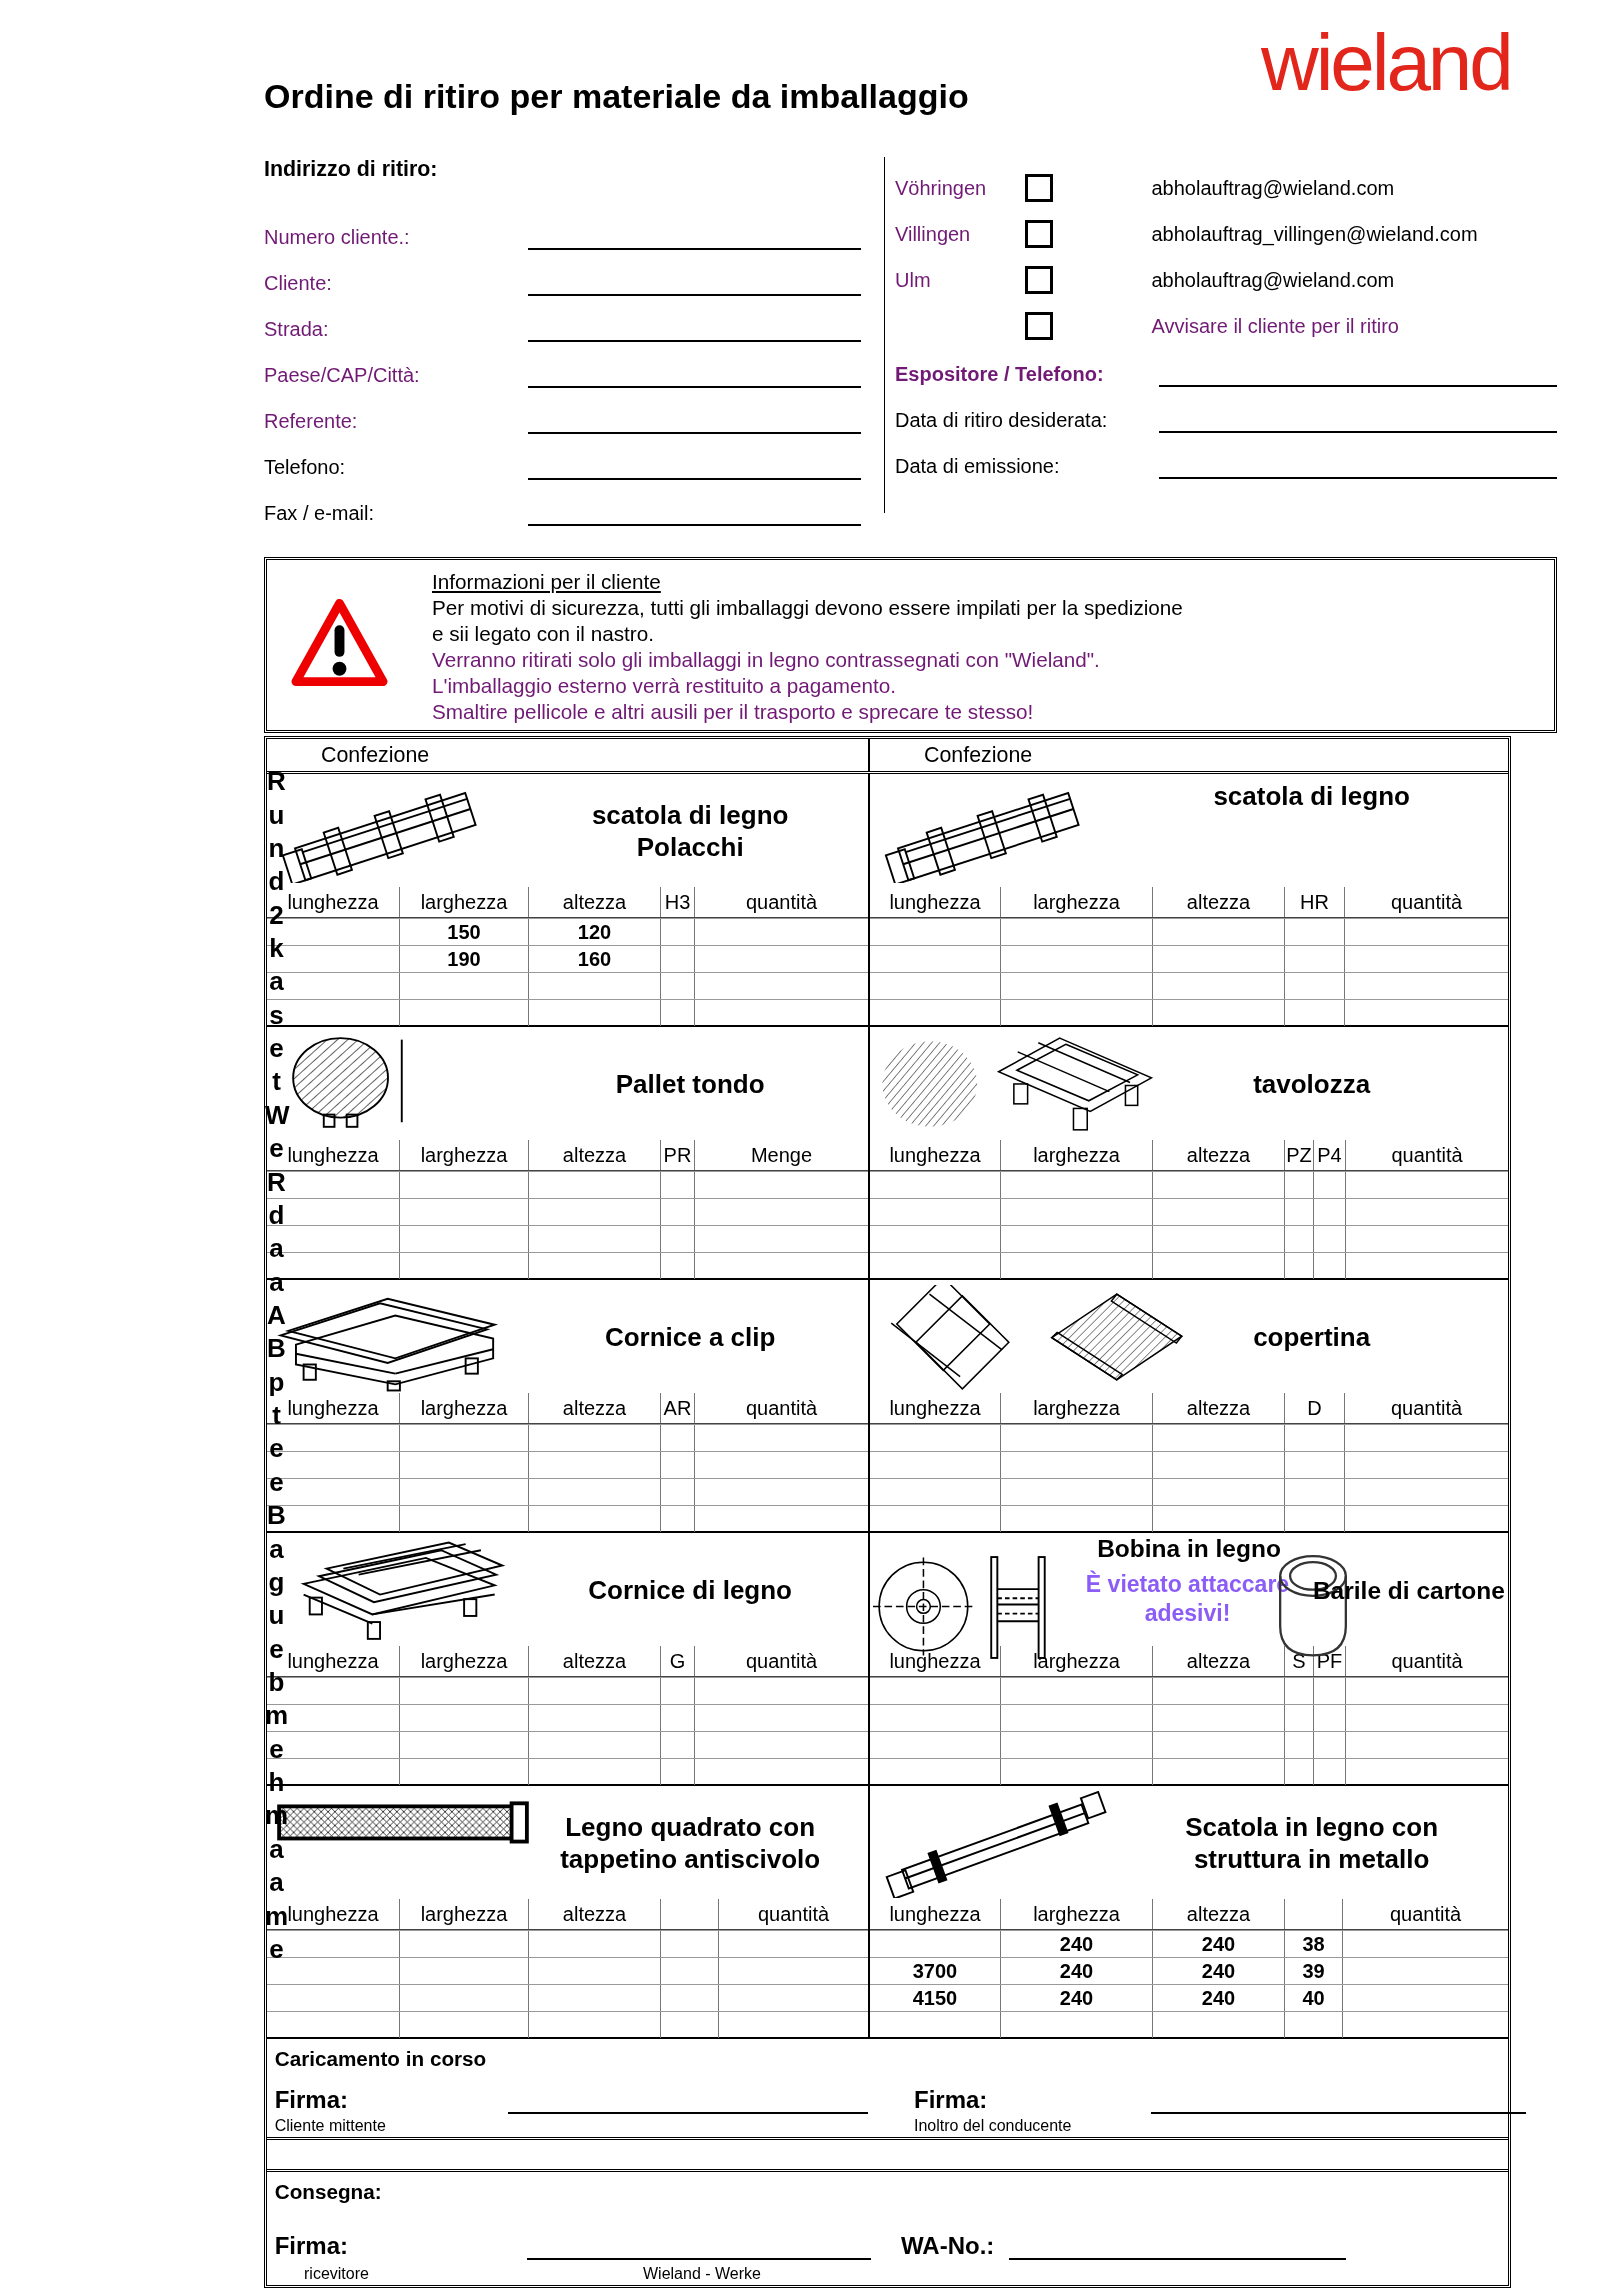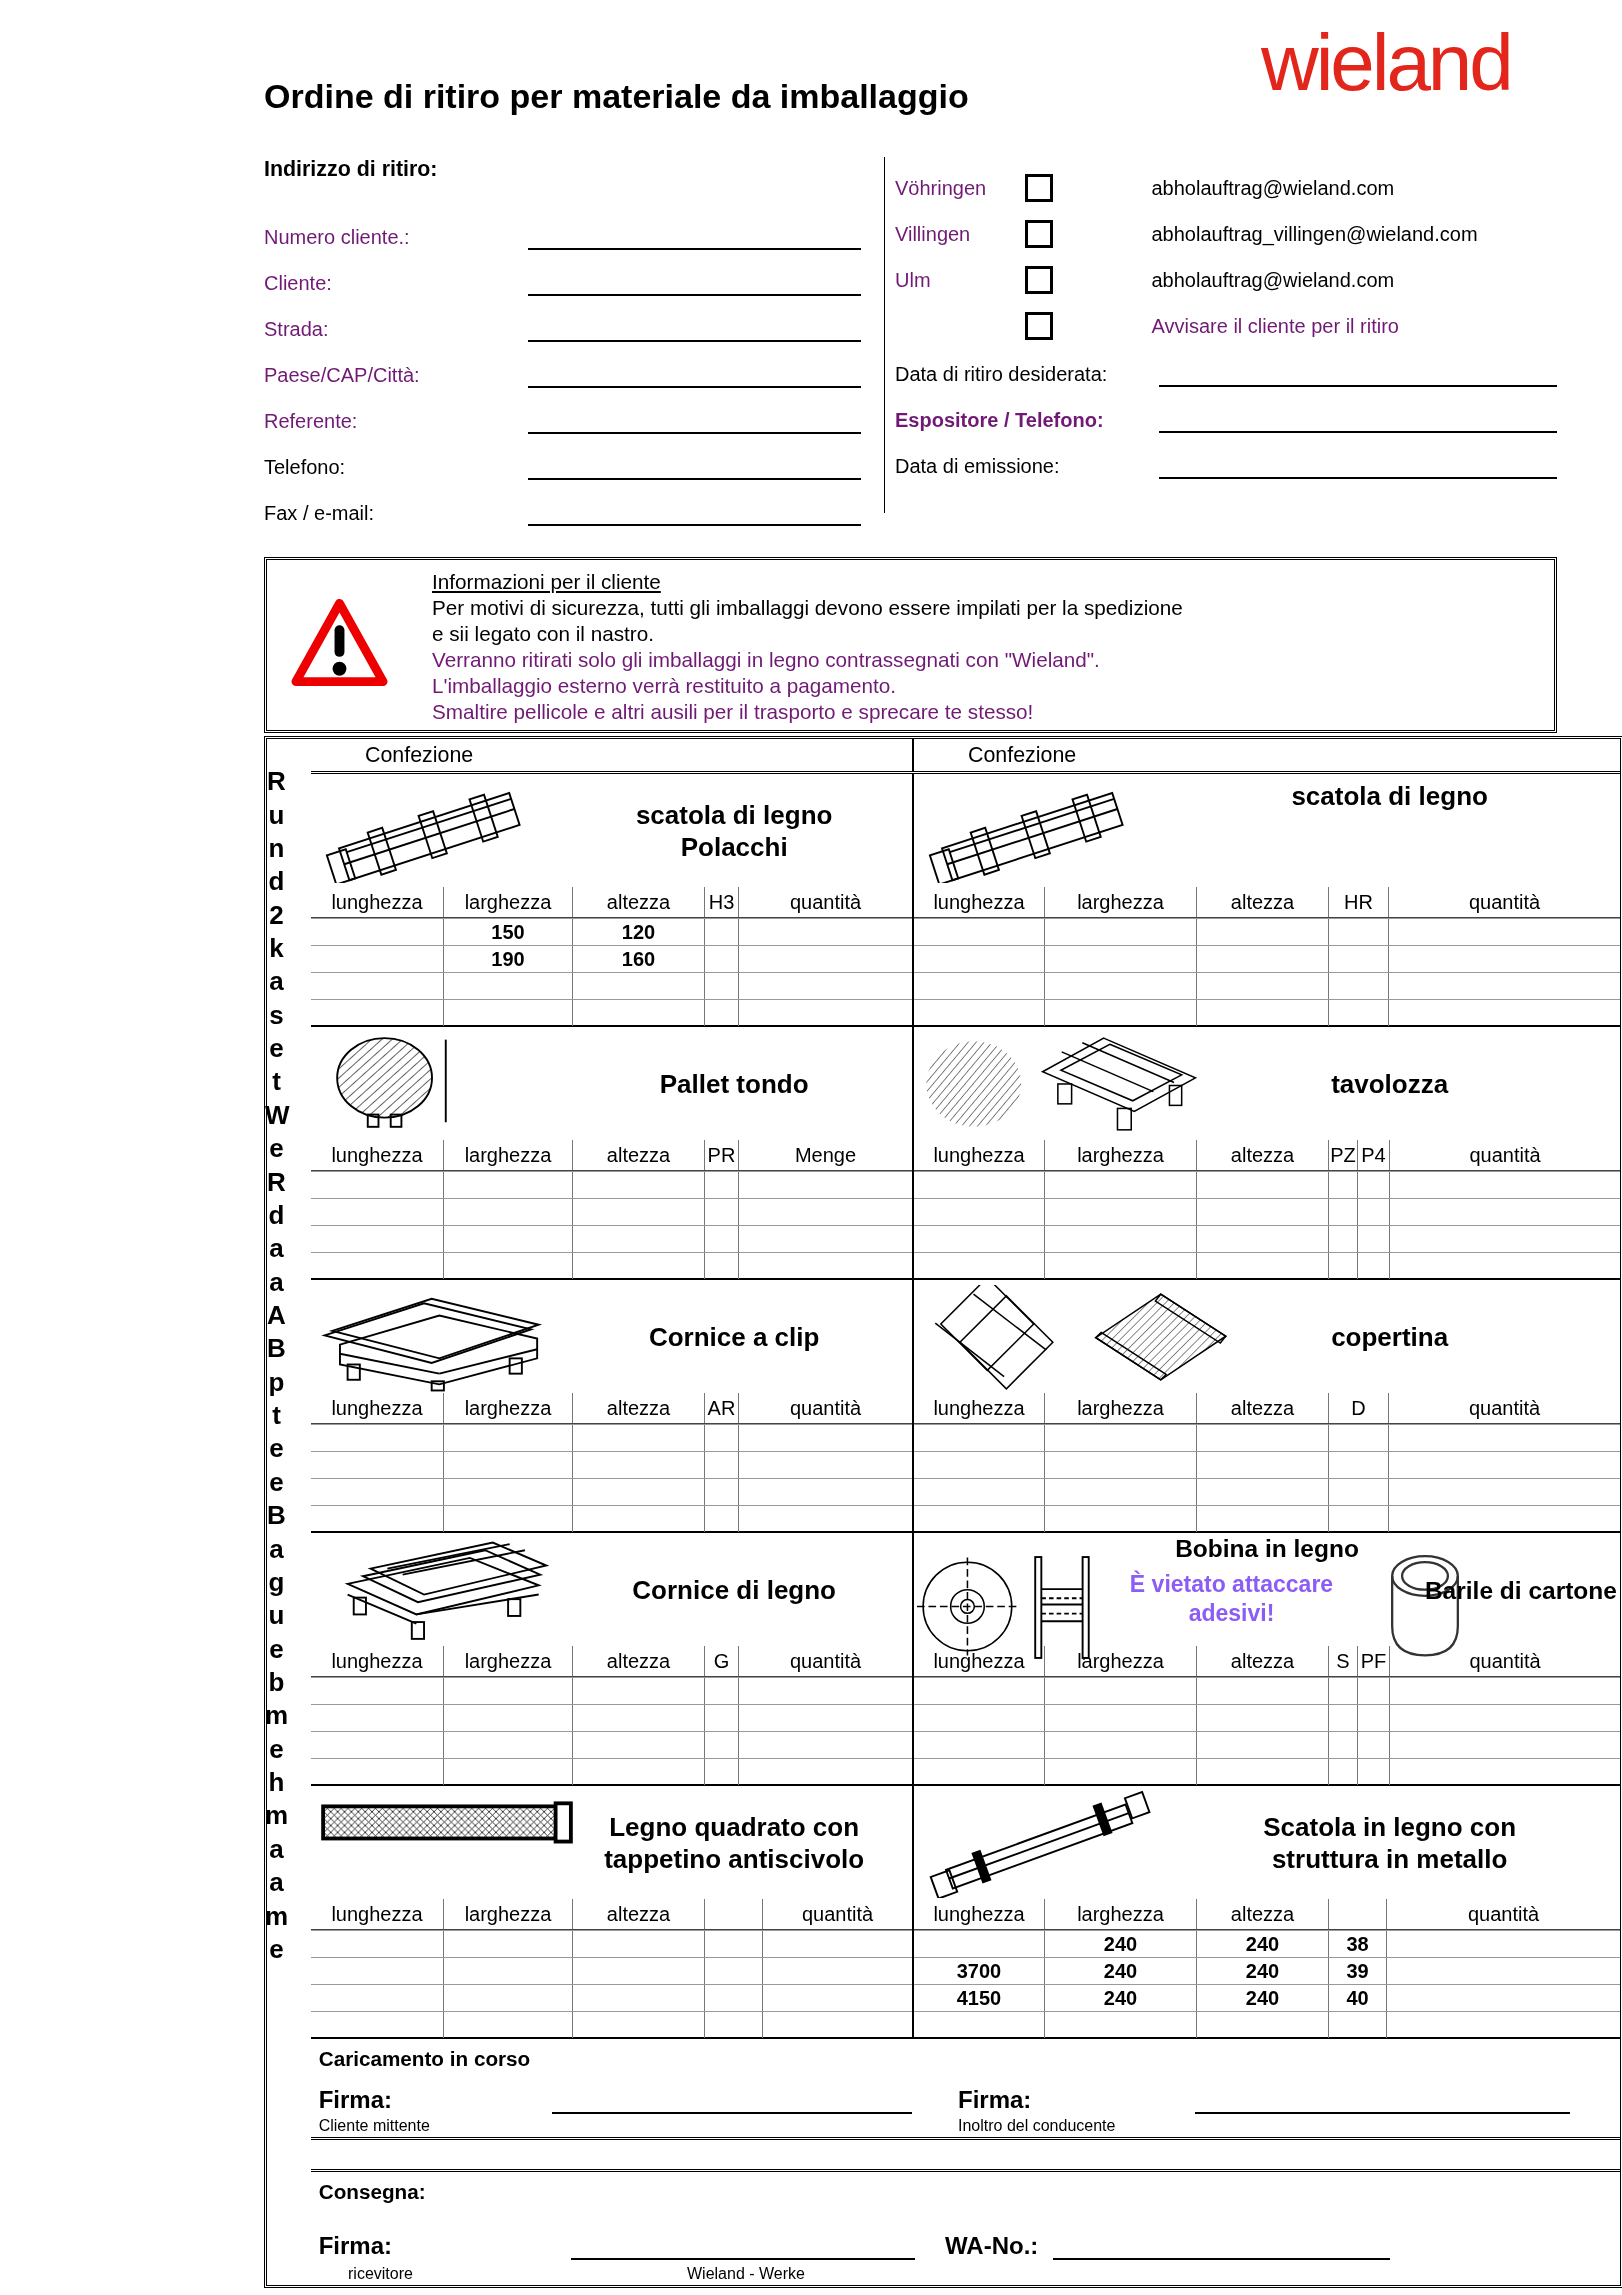--- a/index.html
+++ b/index.html
@@ -28,22 +28,22 @@
   .notify{margin-left:99px;padding-bottom:3.1px;font-weight:normal;}
 
   
   .info-box{position:absolute;left:264px;top:557px;width:1293px;height:176px;
             border:3.1px double #000;}
   .warn-tri{position:absolute;left:23px;top:37px;}
   .info-text{position:absolute;left:165px;top:9.2px;font-size:20.7px;line-height:26px;}
   .info-title{text-decoration:underline;}
 
   
-  .big-table{position:absolute;left:264px;top:736px;width:1359px;height:1552px;
-             border:3.1px double #000;padding-left:44px;}
+  .big-table{position:absolute;left:264px;top:736px;width:1247px;height:1552px;
+             border:3.1px double #000;}
   .conf-row{display:flex;height:35px;border-bottom:3.1px double #000;font-size:21.4px;}
   .conf-cell{display:flex;align-items:center;padding-left:54px;}
   .conf-left{width:603px;border-right:2.3px solid #000;}
   .conf-right{flex:1;}
 
   .section-row{display:flex;height:253px;border-bottom:2.3px solid #000;}
   .half{position:relative;}
   .half-left{width:603px;border-right:2.3px solid #000;}
   .half-right{flex:1;}
   .sect-head{position:relative;height:113px;}
@@ -149,25 +149,25 @@
             <span class="loc-name red">Ulm</span>
             <span class="chk"></span>
             <span class="loc-mail">abholauftrag@wieland.com</span>
           </div>
           <div class="frow">
             <span class="loc-name"></span>
             <span class="chk"></span>
             <span class="notify red">Avvisare il cliente per il ritiro</span>
           </div>
           <div class="frow">
+            <span class="lbl red" style="font-weight: bold;">Espositore / Telefono:</span>
+            <span class="fill-line"></span>
+          </div>
+          <div class="frow">
             <span class="lbl">Data di ritiro desiderata:</span>
-            <span class="fill-line"></span>
-          </div>
-          <div class="frow">
-            <span class="lbl red" style="font-weight: bold;">Espositore / Telefono:</span>
             <span class="fill-line"></span>
           </div>
           <div class="frow">
             <span class="lbl">Data di emissione:</span>
             <span class="fill-line"></span>
           </div>
         </div>
     </div>
   </div>
 

